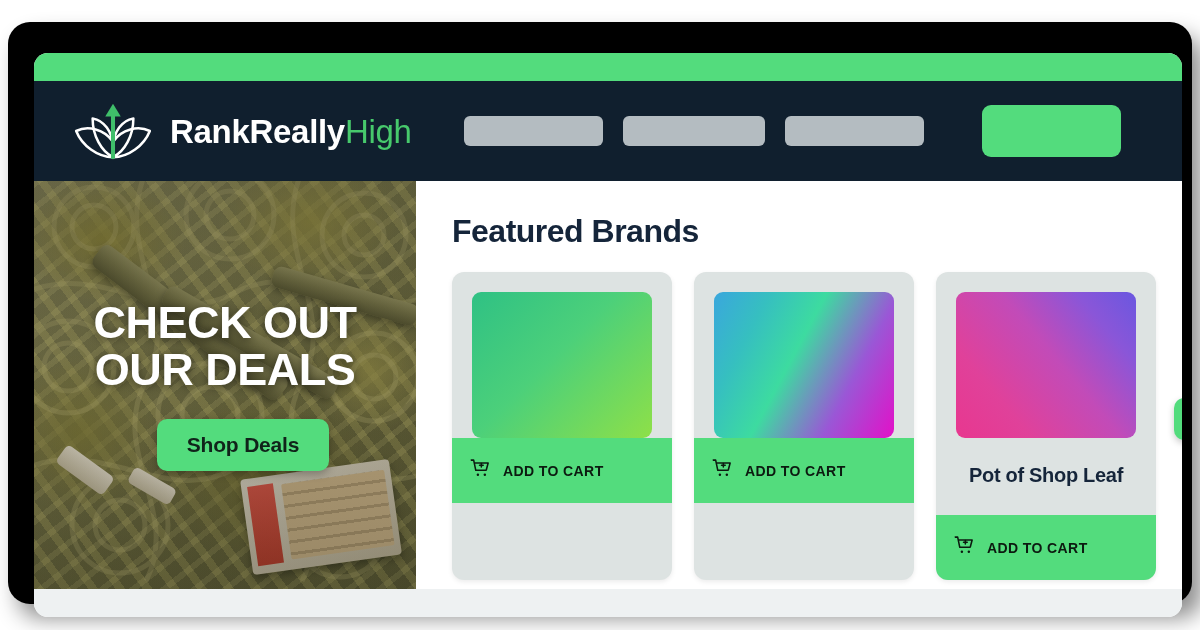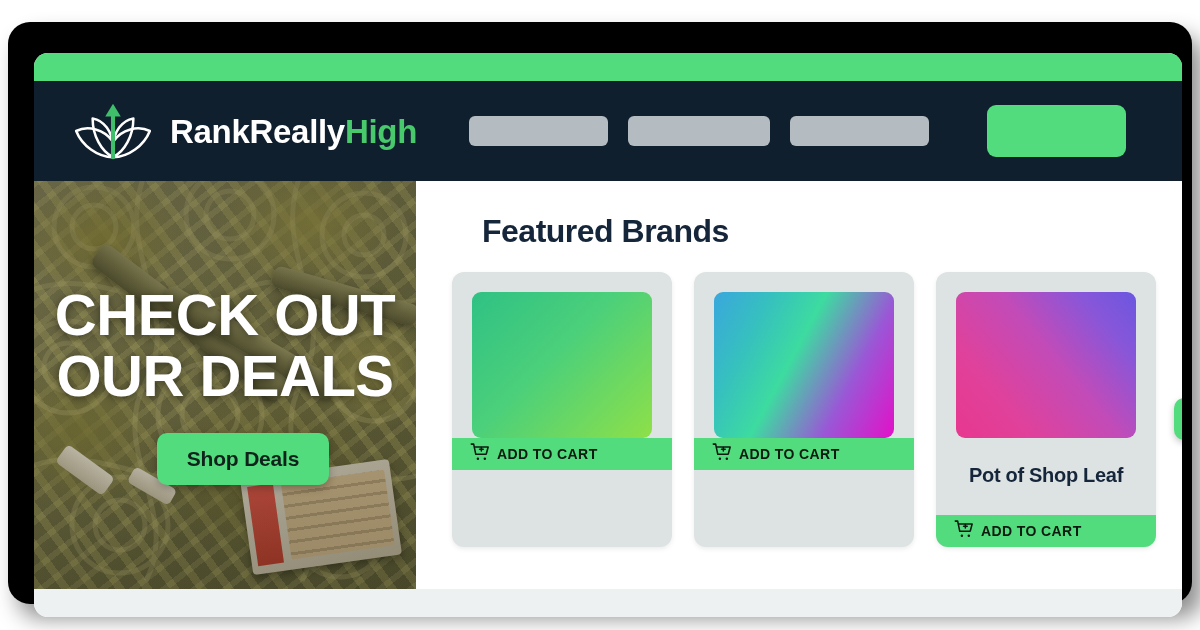--- a/index.html
+++ b/index.html
@@ -70,21 +70,21 @@
 
   .brand-text {
     font-size: 33px;
     font-weight: bold;
     letter-spacing: -0.3px;
     white-space: nowrap;
     line-height: 1;
   }
   .brand-rank   { color: #ffffff; font-weight: bold; }
   .brand-really { color: #ffffff; font-weight: 700; }
-  .brand-high   { color: #47c96c; font-weight: bold; }
+  .brand-high   { color: #47c96c; font-weight: normal; }
 
   .nav-links {
     display: flex;
     align-items: center;
     gap: 20px;
     margin-left: 52px;
   }
 
   .nav-pill {
     height: 30px;
@@ -194,21 +194,21 @@
     inset: 0;
     display: flex;
     flex-direction: column;
     align-items: center;
     justify-content: center;
     gap: 26px;
   }
 
   .hero-title {
     color: #ffffff;
-    font-size: 58px;
+    font-size: 45px;
     font-weight: bold;
     line-height: 1.05;
     text-align: center;
     letter-spacing: -0.5px;
     text-shadow: 0 2px 9px rgba(0,0,0,.45);
     white-space: pre-line;
   }
 
   .hero-btn {
     background: #53dc7d;
@@ -232,21 +232,20 @@
     position: relative;
     overflow: hidden;
   }
 
   .featured-title {
     font-size: 32px;
     font-weight: bold;
     color: #15253a;
     letter-spacing: -0.5px;
     margin-bottom: 22px;
-    margin-left: 30px;
   }
 
   .card-rail {
     display: flex;
     gap: 22px;
     position: relative;
   }
 
   .product-card {
     flex: 0 0 220px;
@@ -274,24 +273,24 @@
     color: #15253a;
     font-size: 20px;
     font-weight: bold;
     padding: 26px 6px 28px;
     letter-spacing: -0.3px;
     flex: 1 1 auto;
   }
 
   .card-cta {
     background: #53dc7d;
-    height: 32px;
-    display: flex;
-    align-items: center;
-    gap: 5px;
+    height: 65px;
+    display: flex;
+    align-items: center;
+    gap: 11px;
     padding-left: 18px;
     border: none;
     cursor: pointer;
     width: 100%;
   }
 
   .cart-icon { width: 22px; height: 22px; flex: 0 0 auto; }
 
   .card-cta-label {
     color: #0c1a10;

